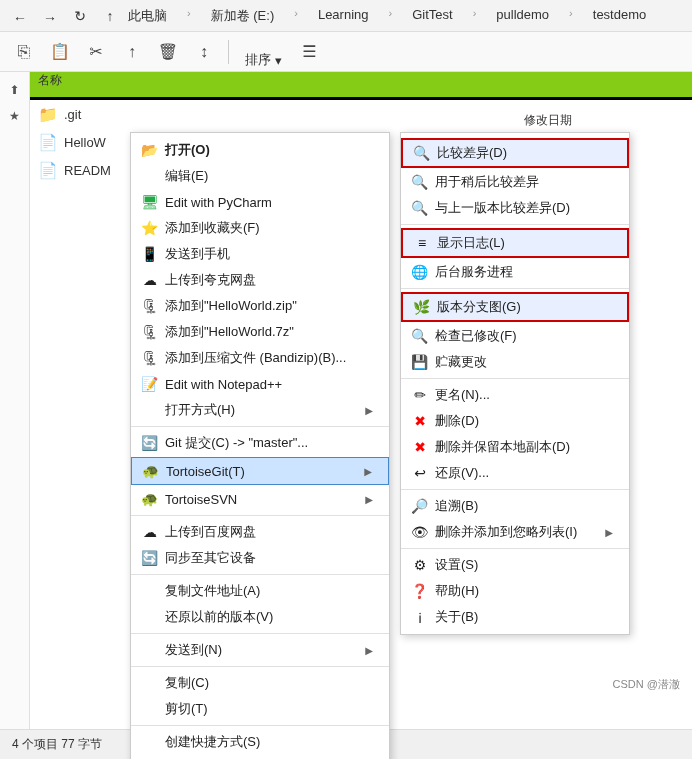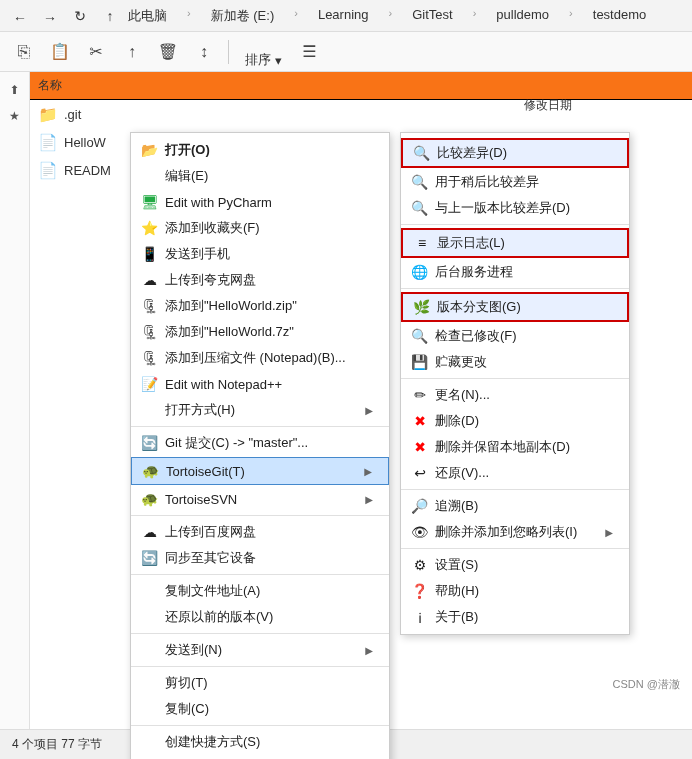--- a/index.html
+++ b/index.html
@@ -116,25 +116,24 @@
     .main-content {
       flex: 1;
       display: flex;
       flex-direction: column;
       position: relative;
     }
 
     
     .col-headers {
       display: flex;
-      align-items: center;
       height: 28px;
-      border-bottom: 1px solid #000000;
+      border-bottom: 3px solid #000000;
       padding: 0 8px;
-      background: #f97316;
+      background: #84cc16;
     }
     .col-name { flex: 1; font-size: 12px; color: #333; }
     .col-date { width: 160px; font-size: 12px; color: #333; margin-top: 40px; }
 
     
     .file-rows { flex: 1; }
     .file-row {
       display: flex;
       align-items: center;
       height: 28px;
@@ -326,21 +325,21 @@
       <div class="menu-item">
         <span class="menu-icon">🗜</span>
         <span>添加到"HelloWorld.zip"</span>
       </div>
       <div class="menu-item">
         <span class="menu-icon">🗜</span>
         <span>添加到"HelloWorld.7z"</span>
       </div>
       <div class="menu-item">
         <span class="menu-icon">🗜</span>
-        <span>添加到压缩文件 (Notepad)(B)...</span>
+        <span>添加到压缩文件 (Bandizip)(B)...</span>
       </div>
       <div class="menu-item">
         <span class="menu-icon">📝</span>
         <span>Edit with Notepad++</span>
       </div>
       <div class="menu-item">
         <span class="menu-icon"></span>
         <span>打开方式(H)</span>
         <span class="menu-arrow">▶</span>
       </div>
@@ -379,25 +378,25 @@
       </div>
       <div class="menu-sep"></div>
       <div class="menu-item">
         <span class="menu-icon"></span>
         <span>发送到(N)</span>
         <span class="menu-arrow">▶</span>
       </div>
       <div class="menu-sep"></div>
       <div class="menu-item">
         <span class="menu-icon"></span>
+        <span>复制(C)</span>
+      </div>
+      <div class="menu-item">
+        <span class="menu-icon"></span>
         <span>剪切(T)</span>
-      </div>
-      <div class="menu-item">
-        <span class="menu-icon"></span>
-        <span>复制(C)</span>
       </div>
       <div class="menu-sep"></div>
       <div class="menu-item">
         <span class="menu-icon"></span>
         <span>创建快捷方式(S)</span>
       </div>
       <div class="menu-item">
         
         
       </div>

